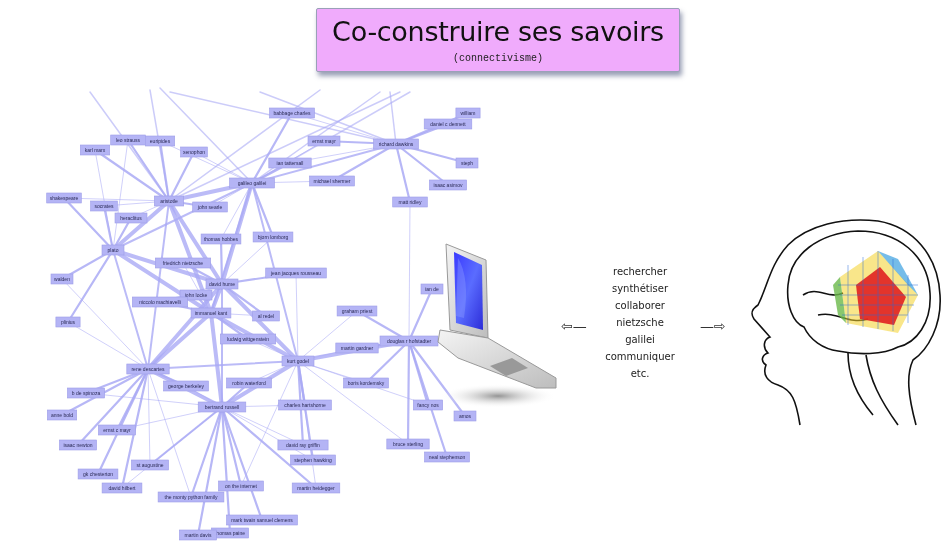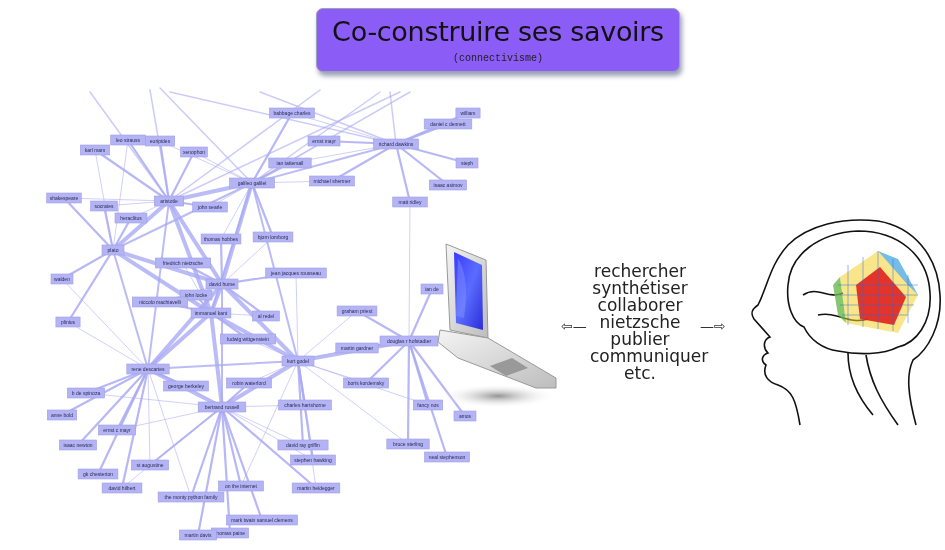--- a/index.html
+++ b/index.html
@@ -1,30 +1,30 @@
 <!DOCTYPE html>
 <html><head>
 <meta charset="utf-8">
 <style>
   html, body { margin:0; padding:0; background:#ffffff; }
   body { width:945px; height:550px; position:relative; overflow:hidden; font-family:"Liberation Sans", sans-serif; }
   .title-box {
     position:absolute; left:316px; top:8px; width:362px; height:62px;
-    background:#8b5cf6; border:1px solid #9aa0b8; border-radius:7px;
+    background:#f0abfc; border:1px solid #9aa0b8; border-radius:2px;
     box-shadow: 2px 4px 5px rgba(70,80,120,0.55);
     text-align:center;
   }
   .title-main { font-family:"DejaVu Sans", sans-serif; font-size:27px; color:#111; margin-top:7px; letter-spacing:-0.3px; }
   .title-sub { font-family:Liberation Mono, monospace; font-size:10px; color:#222; margin-top:6px; }
   svg.graph { position:absolute; left:0; top:0; }
   .node rect { fill:#b4b4f5; stroke:#9d9de8; stroke-width:0.6; }
   .node text { font-family:"Liberation Sans", sans-serif; font-size:5px; fill:#2a2a55; }
   .verbs {
     position:absolute; left:590px; top:263px; width:100px; text-align:center;
-    font-family:"DejaVu Sans", sans-serif; font-size:17px; line-height:17px; color:#222;
+    font-family:"DejaVu Sans", sans-serif; font-size:10px; line-height:17px; color:#222;
   }
   .arrow { position:absolute; font-size:14px; color:#333; font-family:"DejaVu Sans", sans-serif; }
 </style>
 </head>
 <body>
 
 <div class="title-box">
   <div class="title-main">Co-construire ses savoirs</div>
   <div class="title-sub">(connectivisme)</div>
 </div>
@@ -438,21 +438,21 @@
   <path d="M12 92 L60 100 L128 140 L128 150 L108 150 L30 120 L10 104 Z" fill="url(#body)" stroke="#999" stroke-width="1"></path>
   <path d="M62 128 L84 120 L100 130 L78 138 Z" fill="#999"></path>
 </svg>
 
 <div class="arrow" style="left:561px;top:318px;">⇦—</div>
 <div class="verbs">
   <div>rechercher</div>
   <div>synthétiser</div>
   <div>collaborer</div>
   <div>nietzsche</div>
-  <div>publier</div>
+  <div>galilei</div>
   <div>communiquer</div>
   <div>etc.</div>
 </div>
 <div class="arrow" style="left:700px;top:318px;">—⇨</div>
 
 <svg style="position:absolute;left:748px;top:215px;" width="195" height="215" viewBox="0 0 195 215">
   <g fill="none" stroke="#111" stroke-width="1.6">
     <path d="M52 210 C48 185 44 175 30 170 C20 167 14 160 18 150 C12 146 14 140 20 138 C14 132 16 124 22 122 L6 104 C2 98 4 94 10 90 C20 70 22 50 40 30 C60 10 95 2 130 6 C165 12 190 40 192 80 C194 110 180 135 165 145 C158 160 160 180 168 210"></path>
     <path d="M40 70 C42 40 70 18 110 16 C150 16 180 40 182 78 C184 108 168 128 150 132 C135 140 110 140 90 136 C75 134 62 125 56 112 C45 108 38 90 40 70 Z"></path>
     <path d="M55 80 C70 70 80 85 95 78 M70 100 C90 96 100 110 120 104"></path>

